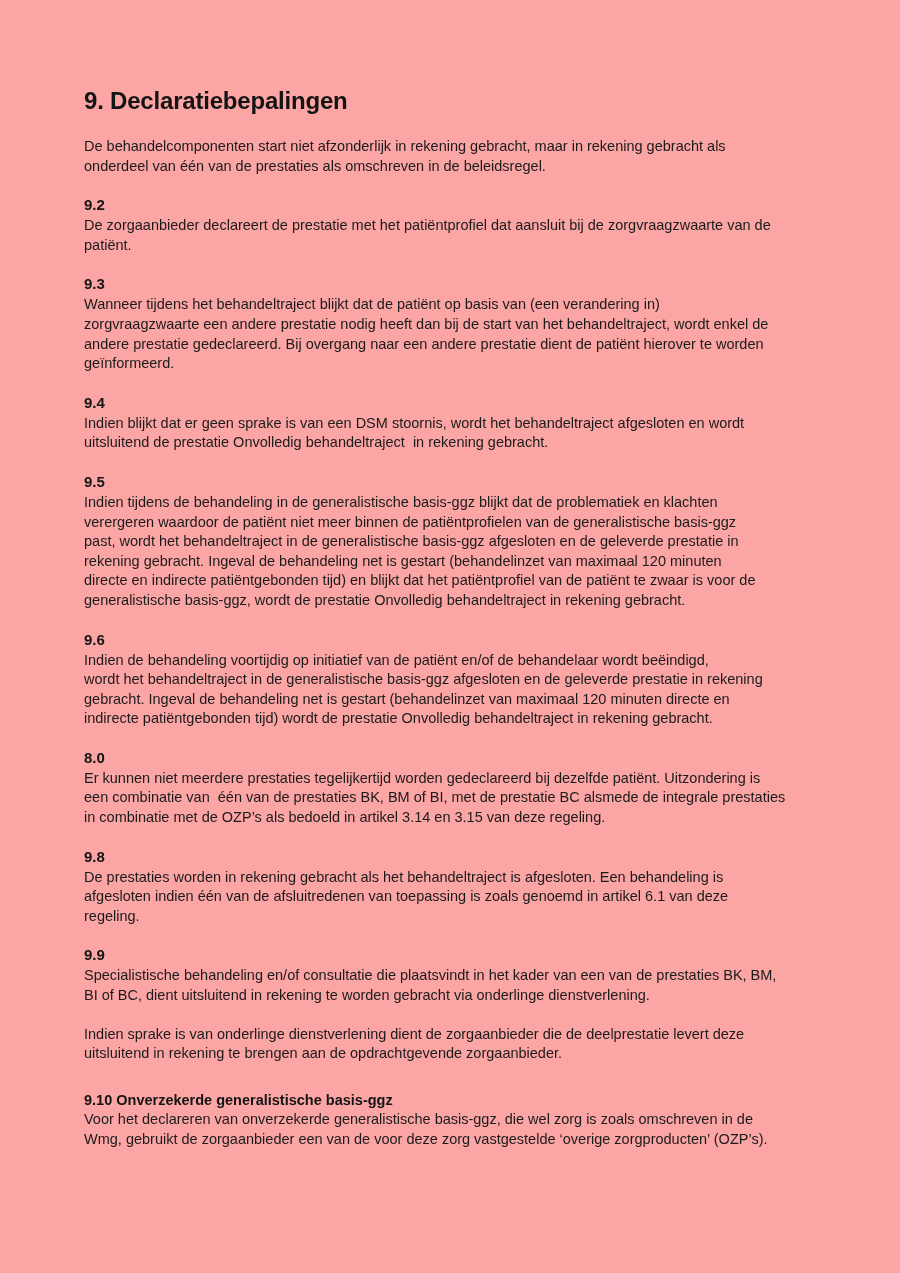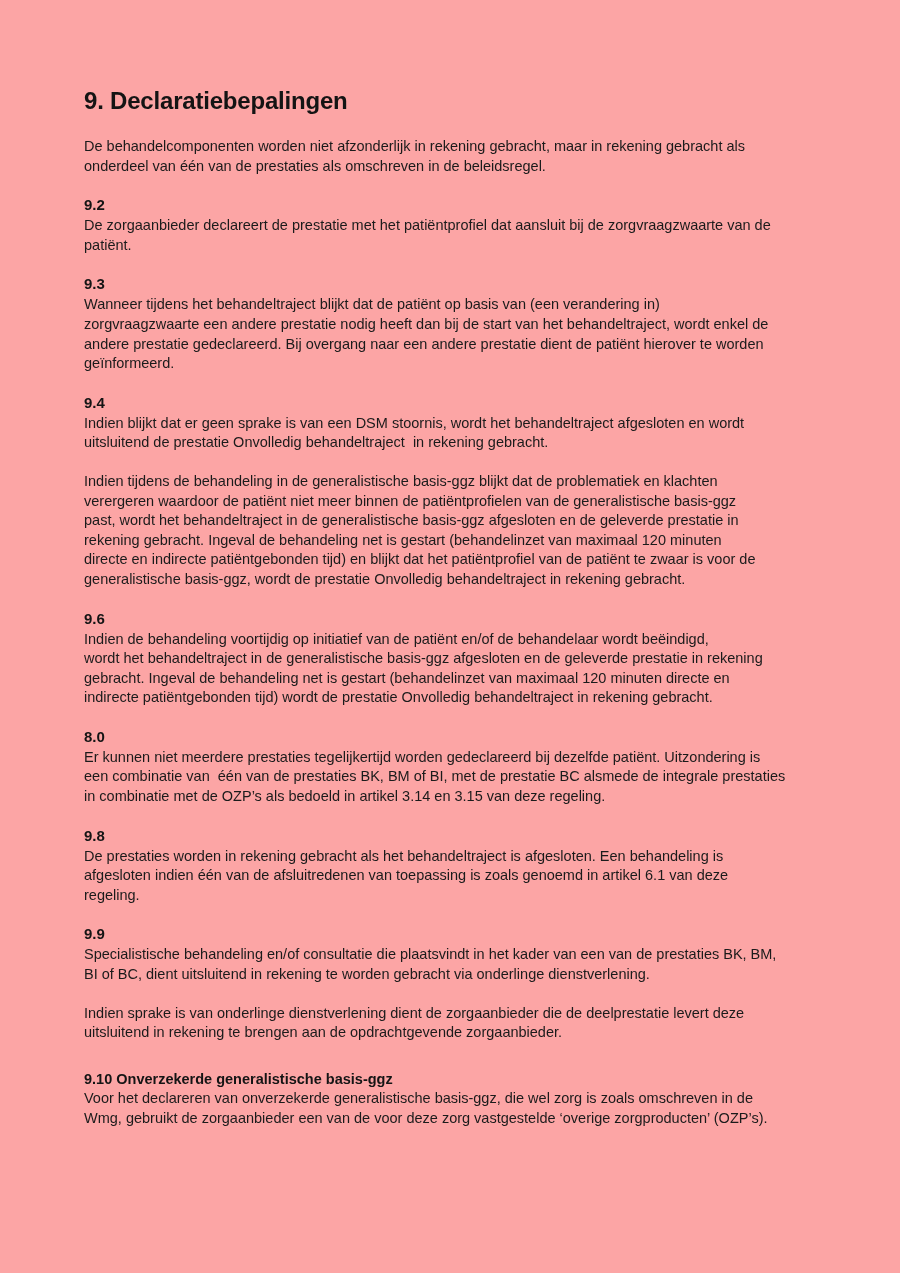--- a/index.html
+++ b/index.html
@@ -74,21 +74,21 @@
 </style>
 </head>
 <body>
 
 <div class="page">
   <div class="content">
 
     <h1 class="doc-title">9. Declaratiebepalingen</h1>
 
     <section class="clause">
-      <div class="clause-body">De behandelcomponenten worden niet afzonderlijk in rekening gebracht, maar in rekening gebracht als
+      <div class="clause-body">De behandelcomponenten start niet afzonderlijk in rekening gebracht, maar in rekening gebracht als
 onderdeel van één van de prestaties als omschreven in de beleidsregel.</div>
     </section>
 
     <section class="clause">
       <div class="clause-number">9.2</div>
       <div class="clause-body">De zorgaanbieder declareert de prestatie met het patiëntprofiel dat aansluit bij de zorgvraagzwaarte van de
 patiënt.</div>
     </section>
 
     <section class="clause">
@@ -99,20 +99,21 @@
 geïnformeerd.</div>
     </section>
 
     <section class="clause">
       <div class="clause-number">9.4</div>
       <div class="clause-body">Indien blijkt dat er geen sprake is van een DSM stoornis, wordt het behandeltraject afgesloten en wordt
 uitsluitend de prestatie Onvolledig behandeltraject  in rekening gebracht.</div>
     </section>
 
     <section class="clause">
+      <div class="clause-number">9.5</div>
       <div class="clause-body">Indien tijdens de behandeling in de generalistische basis-ggz blijkt dat de problematiek en klachten
 verergeren waardoor de patiënt niet meer binnen de patiëntprofielen van de generalistische basis-ggz
 past, wordt het behandeltraject in de generalistische basis-ggz afgesloten en de geleverde prestatie in
 rekening gebracht. Ingeval de behandeling net is gestart (behandelinzet van maximaal 120 minuten
 directe en indirecte patiëntgebonden tijd) en blijkt dat het patiëntprofiel van de patiënt te zwaar is voor de
 generalistische basis-ggz, wordt de prestatie Onvolledig behandeltraject in rekening gebracht.</div>
     </section>
 
     <section class="clause">
       <div class="clause-number">9.6</div>

